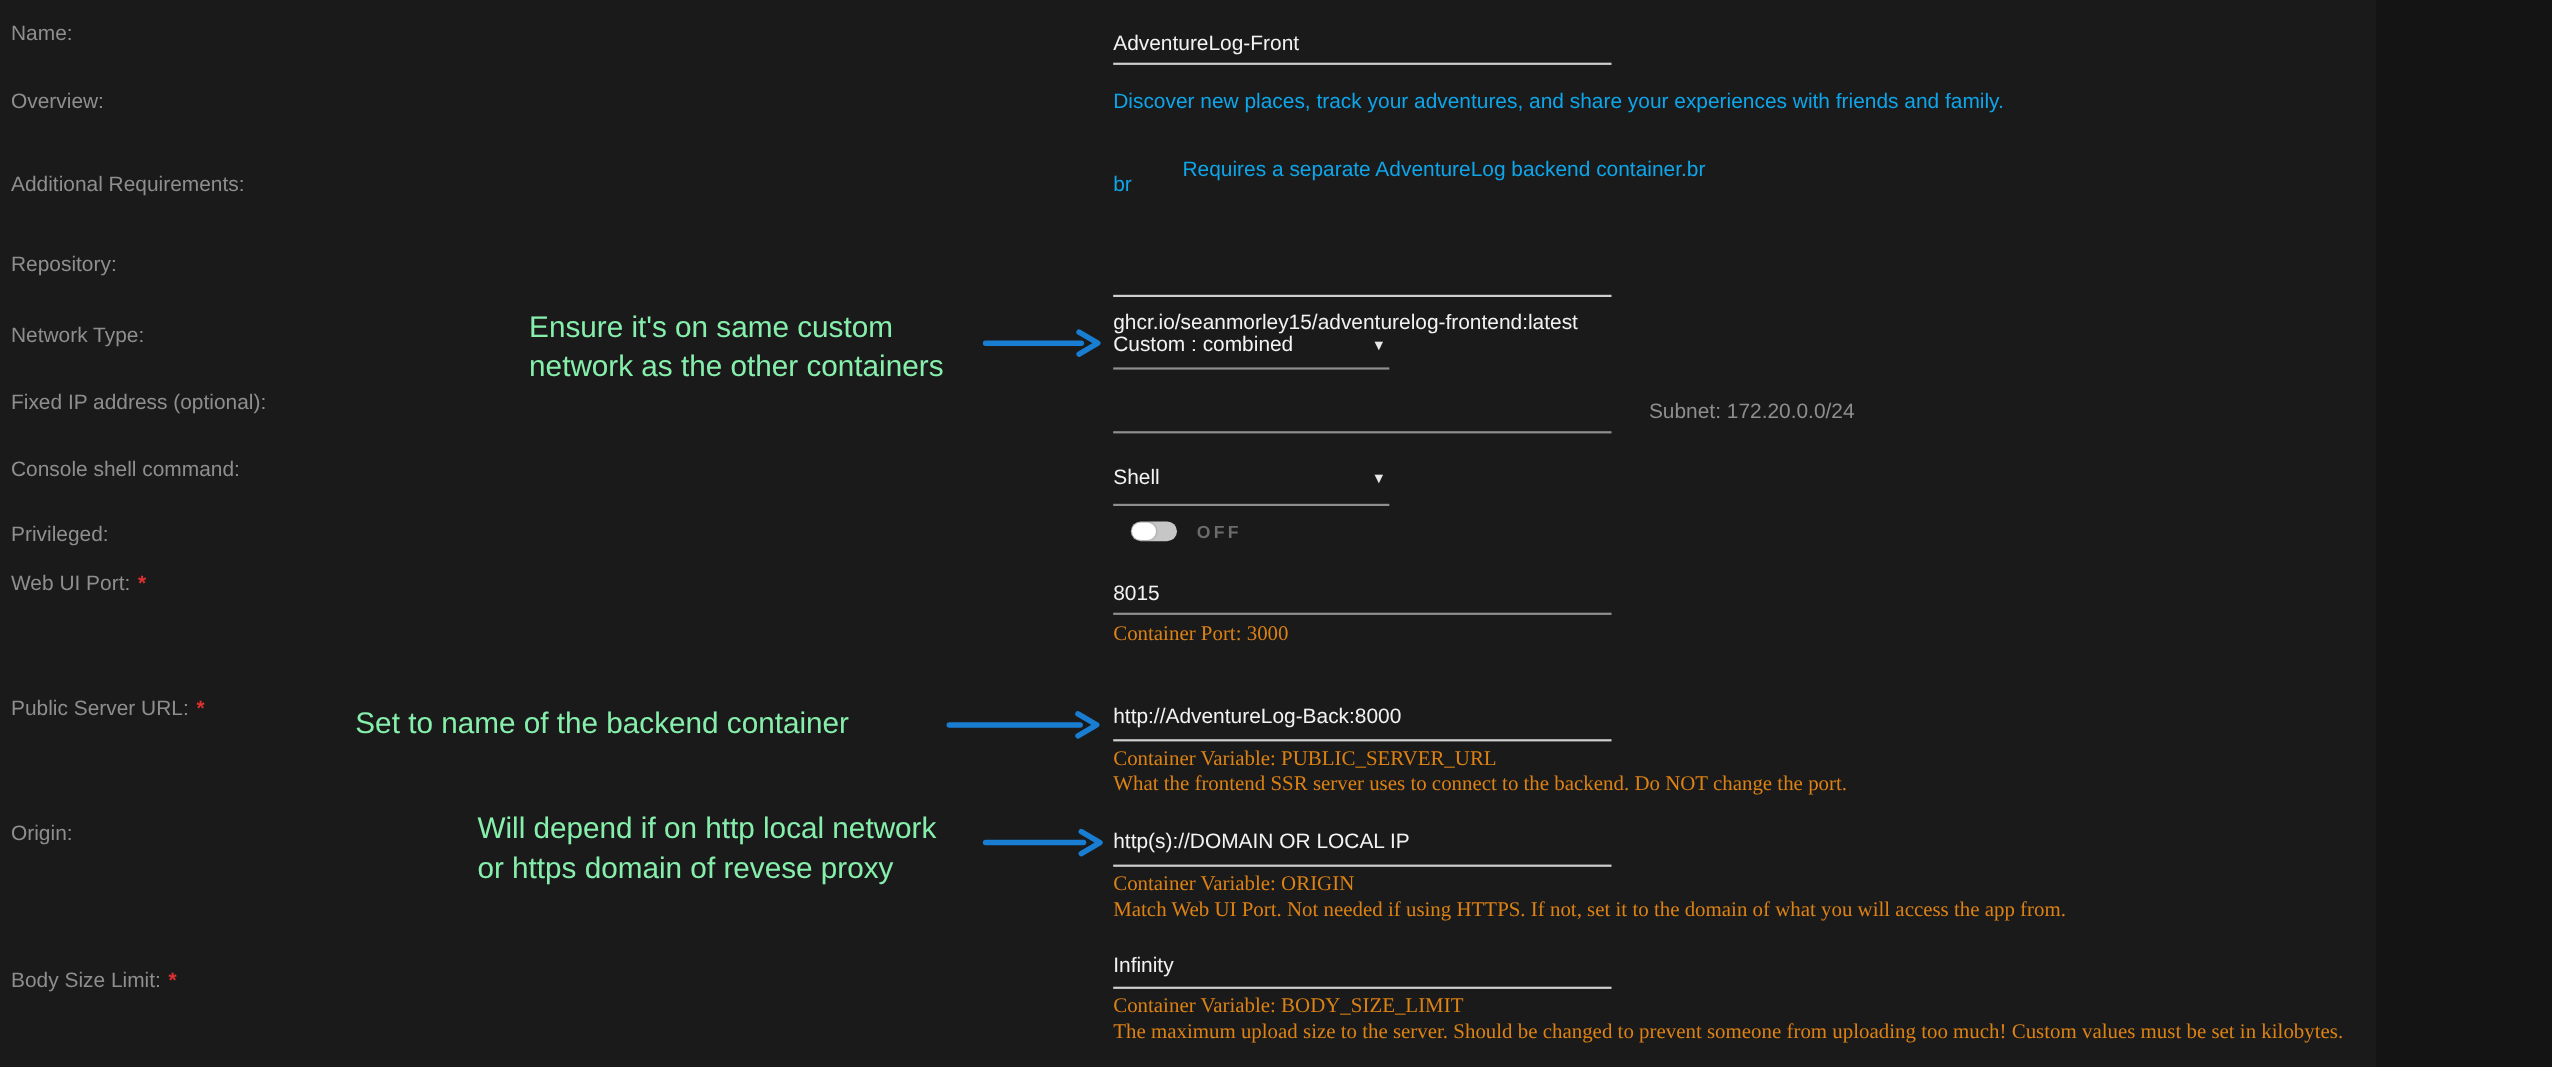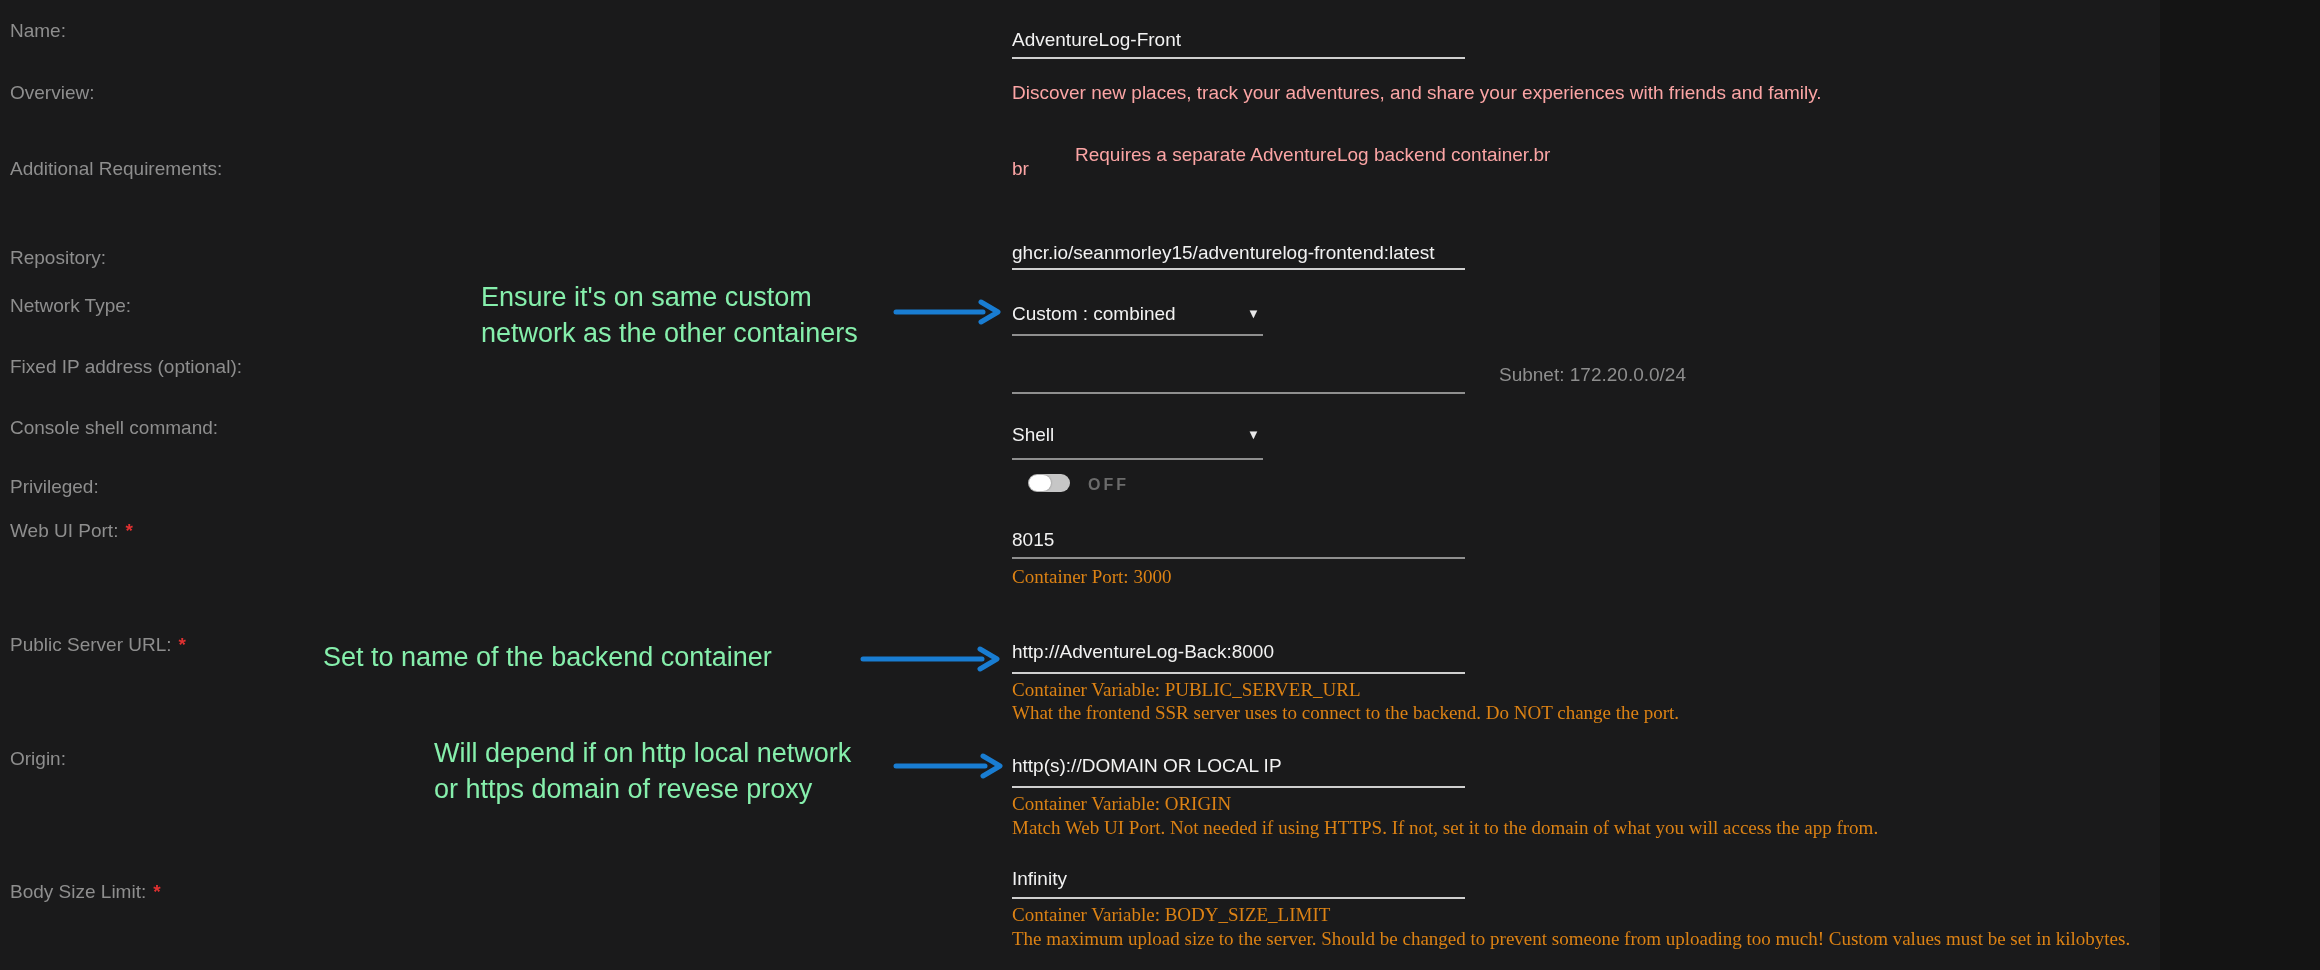--- a/index.html
+++ b/index.html
@@ -16,24 +16,24 @@
     white-space:nowrap;
   }
   .req{
     color:#e03131;font-size:19px;margin-left:7px;font-weight:bold;
   }
   .val{
     position:absolute;left:1012px;
     font-size:19px;color:#f2f2f2;font-weight:500;
     white-space:nowrap;
   }
-  .val.clip{width:453px;overflow:hidden;}
+  .val.clip{width:453px;overflow:hidden;margin-top:41px;}
   .link{
     position:absolute;left:1012px;
-    font-size:19px;color:#fca5a5;
+    font-size:19px;color:#0ea5e9;
     white-space:nowrap;
   }
   .uline{
     position:absolute;left:1012px;height:2px;background:#cfcfcf;
   }
   .uline.short{width:251px;background:#8f8f8f;}
   .uline.long{width:453px;}
   .uline.gray{background:#8f8f8f;}
   .caret{
     position:absolute;left:1247px;
@@ -69,21 +69,21 @@
   }
 </style>
 </head>
 <body>
 
 <div class="canvas">
 
   <div class="lbl" style="top:20px"><span>Name:</span></div>
   <div class="lbl" style="top:82px"><span>Overview:</span></div>
   <div class="lbl" style="top:158px"><span>Additional Requirements:</span></div>
-  <div class="lbl" style="top:247px"><span>Repository:</span></div>
+  <div class="lbl" style="top:230px"><span>Repository:</span></div>
   <div class="lbl" style="top:295px"><span>Network Type:</span></div>
   <div class="lbl" style="top:356px"><span>Fixed IP address (optional):</span></div>
   <div class="lbl" style="top:417px"><span>Console shell command:</span></div>
   <div class="lbl" style="top:476px"><span>Privileged:</span></div>
   <div class="lbl" style="top:520px"><span>Web UI Port:</span><span class="req">*</span></div>
   <div class="lbl" style="top:634px"><span>Public Server URL:</span><span class="req">*</span></div>
   <div class="lbl" style="top:748px"><span>Origin:</span></div>
   <div class="lbl" style="top:881px"><span>Body Size Limit:</span><span class="req">*</span></div>
 
   <div class="val" style="top:29px">AdventureLog-Front</div>

